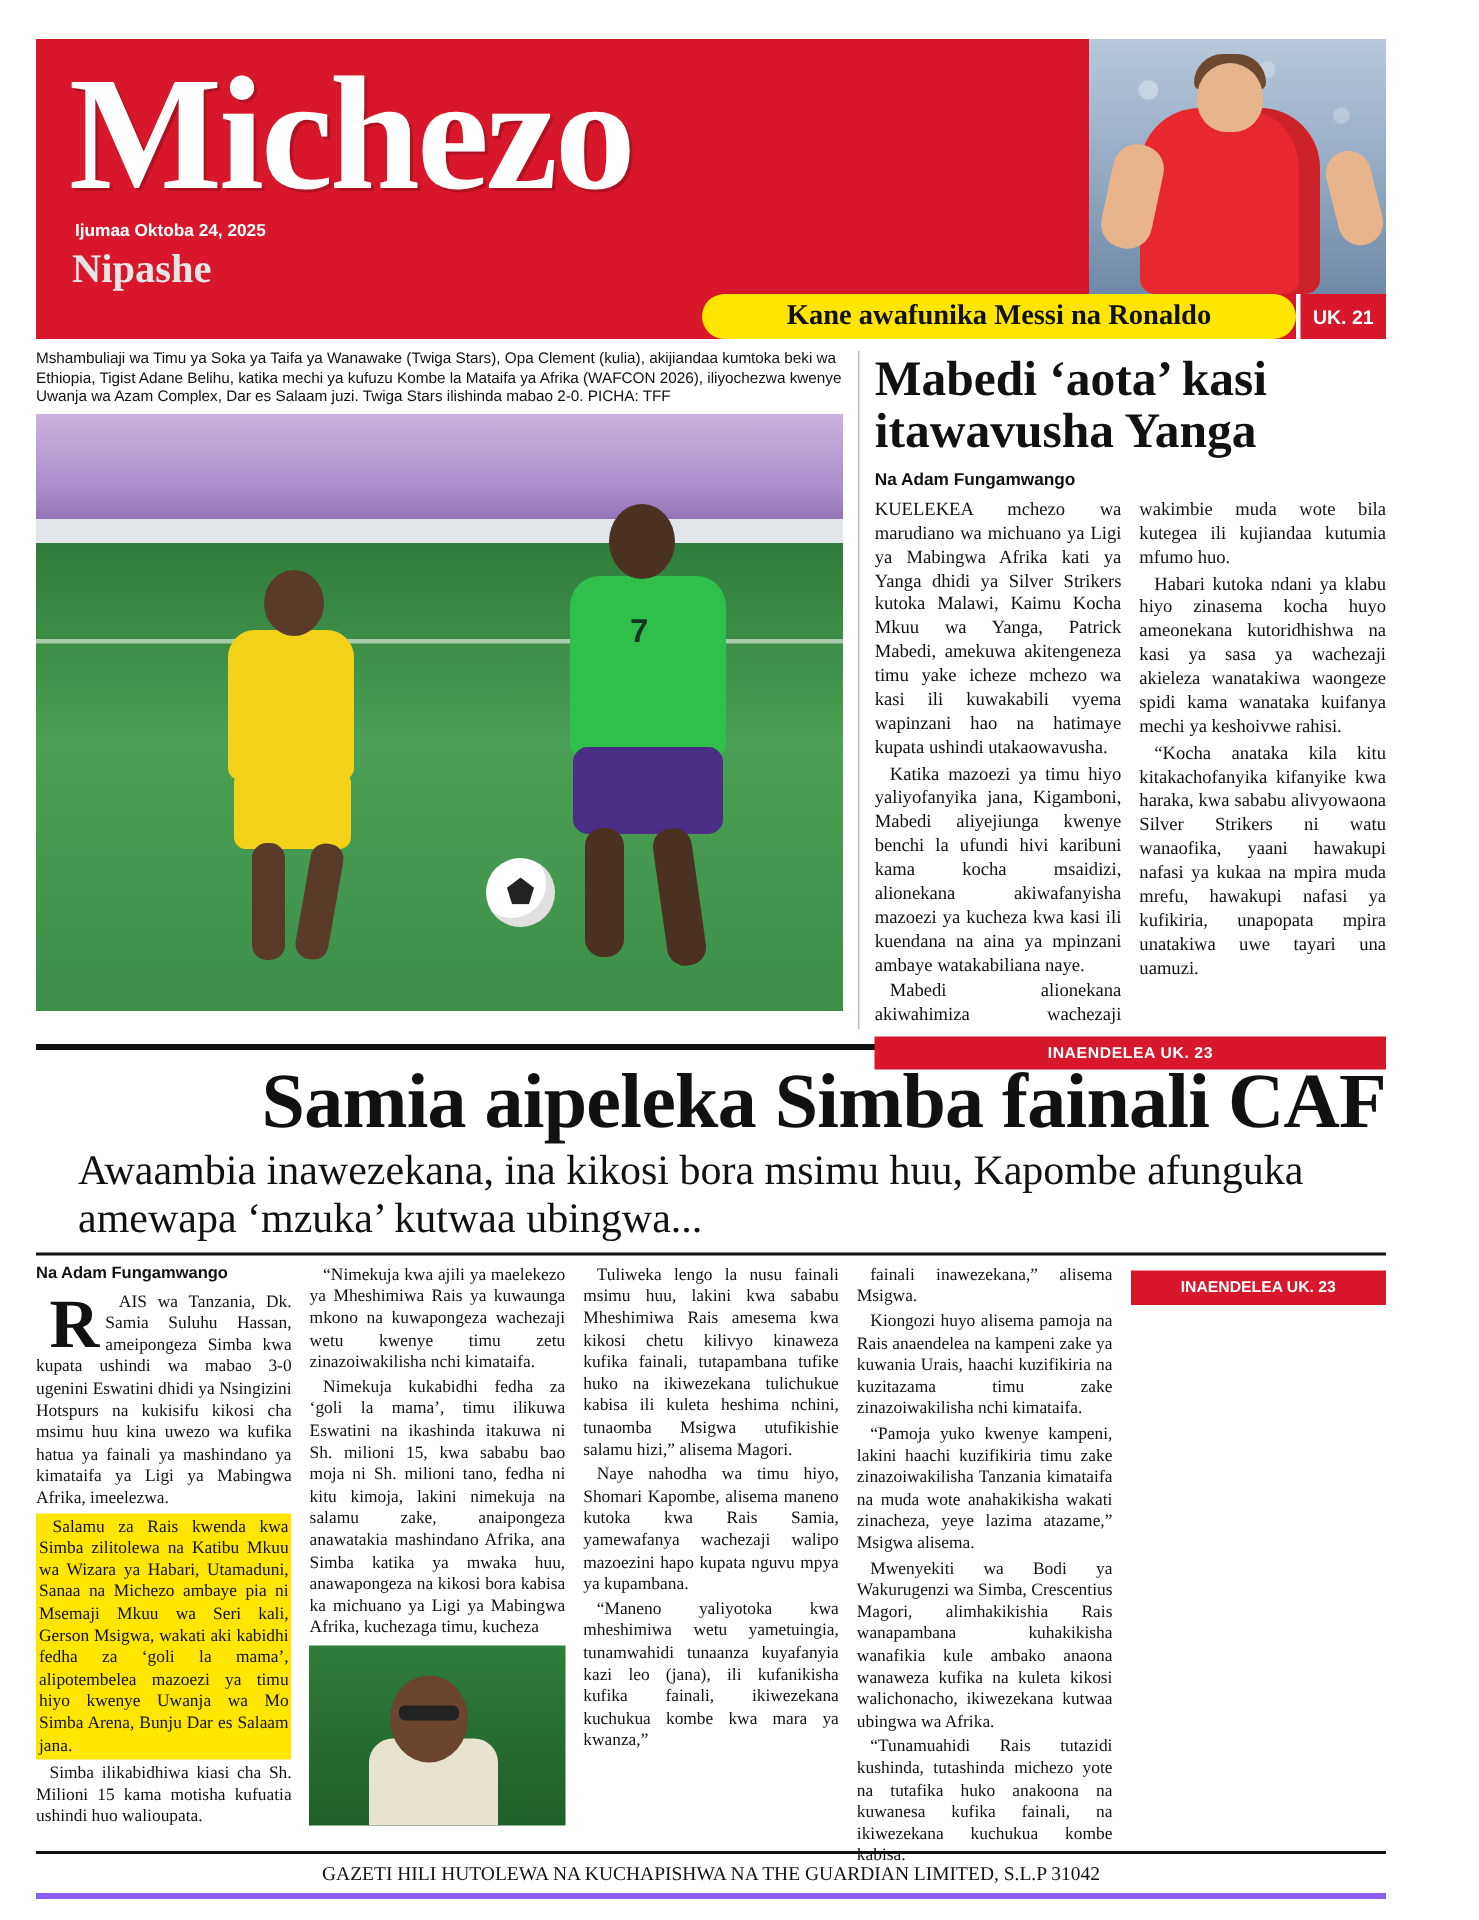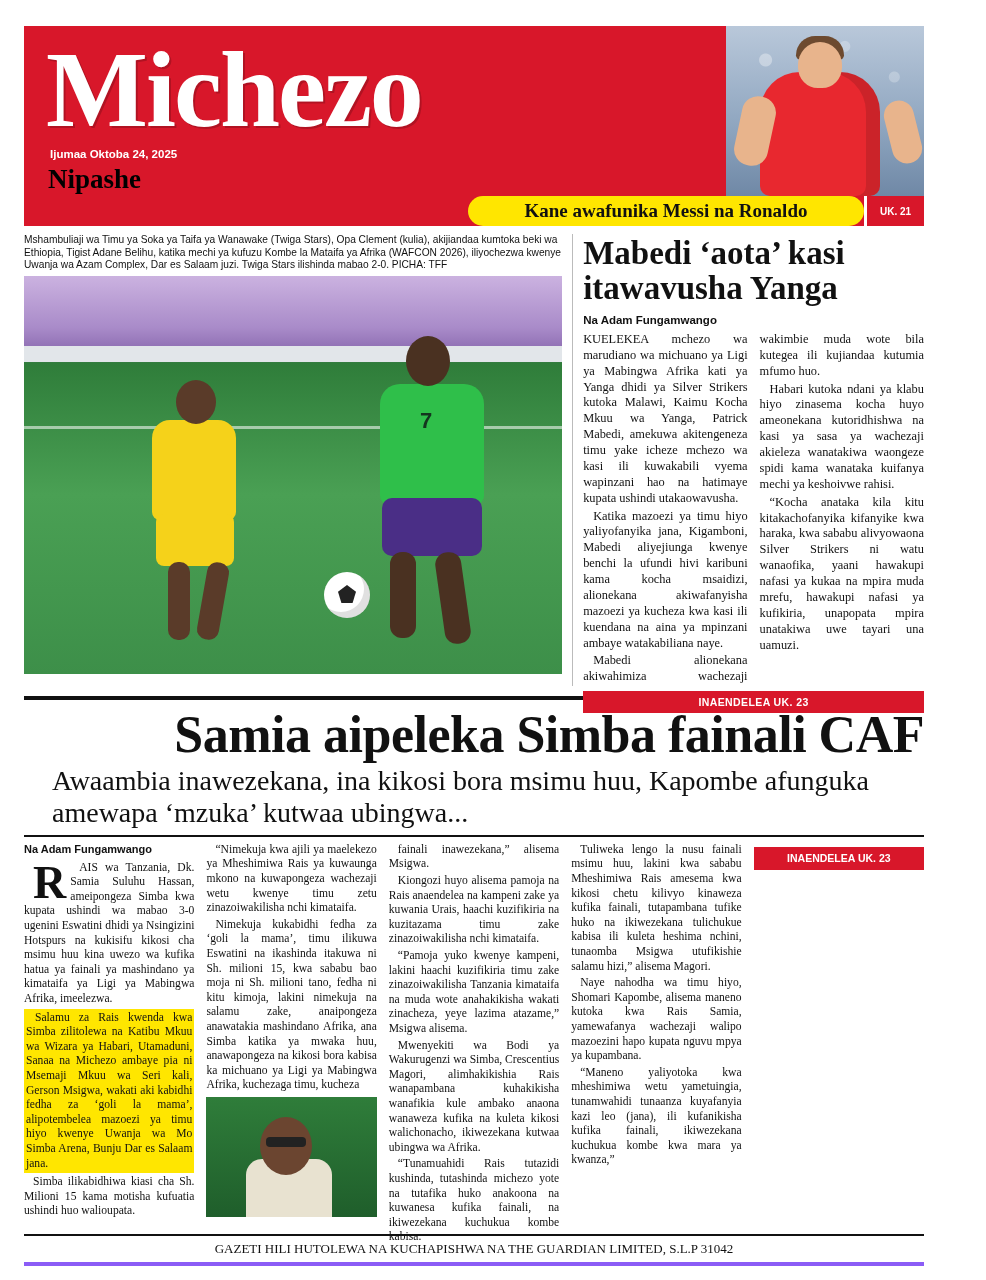--- a/index.html
+++ b/index.html
@@ -48,21 +48,21 @@
     font-weight: bold;
     font-size: 11.5px;
     color: #ffffff;
   }
   .mh-sub {
     position: absolute;
     left: 24px; top: 138px;
     font-family: "Liberation Serif", serif;
     font-weight: bold;
     font-size: 27px;
-    color: #000000;
+    color: #e5e5e5;
     letter-spacing: 0px;
   }
   .mh-photo {
     position: absolute;
     right: 0; top: 0;
     width: 198px; height: 170px;
     background: linear-gradient(160deg,#cfd9e6 0%, #9fb4cd 45%, #7f95b0 100%);
     overflow: hidden;
   }
   .mh-photo .crowd {
@@ -127,21 +127,21 @@
     font-size: 19px;
     color: #111;
     border-radius: 15px;
   }
   .strip-page {
     width: 60px;
     background: #d8172a;
     color: #fff;
     font-family: "Liberation Sans", sans-serif;
     font-weight: bold;
-    font-size: 10px;
+    font-size: 13px;
     display:flex; align-items:center; justify-content:center;
     border-left: 3px solid #fff;
   }
 
   
   .upper {
     display: flex;
     margin-top: 8px;
     gap: 10px;
     height: 452px;
@@ -474,33 +474,33 @@
       <p>“Nimekuja kwa ajili ya maelekezo ya Mheshimiwa Rais ya kuwaunga mkono na kuwapongeza wachezaji wetu kwenye timu zetu zinazoiwakilisha nchi kimataifa.</p>
       <p>Nimekuja kukabidhi fedha za ‘goli la mama’, timu ilikuwa Eswatini na ikashinda itakuwa ni Sh. milioni 15, kwa sababu bao moja ni Sh. milioni tano, fedha ni kitu kimoja, lakini nimekuja na salamu zake, anaipongeza anawatakia mashindano Afrika, ana Simba katika ya mwaka huu, anawapongeza na kikosi bora kabisa ka michuano ya Ligi ya Mabingwa Afrika, kuchezaga timu, kucheza</p>
       <div class="col-photo">
         <div class="scarf"></div>
         <div class="person-head"></div>
         <div class="glasses"></div>
       </div>
     </div>
 
     <div class="col">
+      <p>Tuliweka lengo la nusu fainali msimu huu, lakini kwa sababu Mheshimiwa Rais amesema kwa kikosi chetu kilivyo kinaweza kufika fainali, tutapambana tufike huko na ikiwezekana tulichukue kabisa ili kuleta heshima nchini, tunaomba Msigwa utufikishie salamu hizi,” alisema Magori.</p>
+      <p>Naye nahodha wa timu hiyo, Shomari Kapombe, alisema maneno kutoka kwa Rais Samia, yamewafanya wachezaji walipo mazoezini hapo kupata nguvu mpya ya kupambana.</p>
+      <p>“Maneno yaliyotoka kwa mheshimiwa wetu yametuingia, tunamwahidi tunaanza kuyafanyia kazi leo (jana), ili kufanikisha kufika fainali, ikiwezekana kuchukua kombe kwa mara ya kwanza,”</p>
+    </div>
+
+    <div class="col">
       <p>fainali inawezekana,” alisema Msigwa.</p>
       <p>Kiongozi huyo alisema pamoja na Rais anaendelea na kampeni zake ya kuwania Urais, haachi kuzifikiria na kuzitazama timu zake zinazoiwakilisha nchi kimataifa.</p>
       <p>“Pamoja yuko kwenye kampeni, lakini haachi kuzifikiria timu zake zinazoiwakilisha Tanzania kimataifa na muda wote anahakikisha wakati zinacheza, yeye lazima atazame,” Msigwa alisema.</p>
       <p>Mwenyekiti wa Bodi ya Wakurugenzi wa Simba, Crescentius Magori, alimhakikishia Rais wanapambana kuhakikisha wanafikia kule ambako anaona wanaweza kufika na kuleta kikosi walichonacho, ikiwezekana kutwaa ubingwa wa Afrika.</p>
       <p>“Tunamuahidi Rais tutazidi kushinda, tutashinda michezo yote na tutafika huko anakoona na kuwanesa kufika fainali, na ikiwezekana kuchukua kombe kabisa.</p>
     </div>
 
     <div class="col">
-      <p>Tuliweka lengo la nusu fainali msimu huu, lakini kwa sababu Mheshimiwa Rais amesema kwa kikosi chetu kilivyo kinaweza kufika fainali, tutapambana tufike huko na ikiwezekana tulichukue kabisa ili kuleta heshima nchini, tunaomba Msigwa utufikishie salamu hizi,” alisema Magori.</p>
-      <p>Naye nahodha wa timu hiyo, Shomari Kapombe, alisema maneno kutoka kwa Rais Samia, yamewafanya wachezaji walipo mazoezini hapo kupata nguvu mpya ya kupambana.</p>
-      <p>“Maneno yaliyotoka kwa mheshimiwa wetu yametuingia, tunamwahidi tunaanza kuyafanyia kazi leo (jana), ili kufanikisha kufika fainali, ikiwezekana kuchukua kombe kwa mara ya kwanza,”</p>
-    </div>
-
-    <div class="col">
       <div class="cont-badge2">INAENDELEA UK. 23</div>
     </div>
   </div>
 
   <div class="footer">GAZETI HILI HUTOLEWA NA KUCHAPISHWA NA THE GUARDIAN LIMITED, S.L.P 31042</div>
 
 </div>
 
 </body></html>

